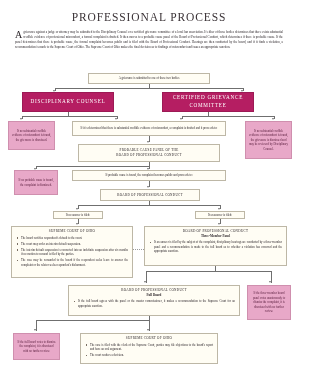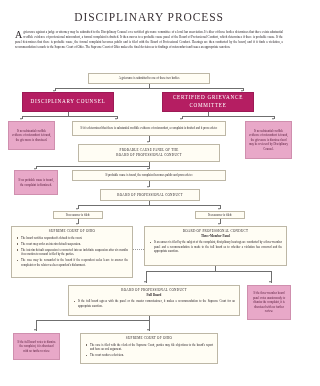--- a/index.html
+++ b/index.html
@@ -119,21 +119,21 @@
     position:absolute;
     height:0;
     border-top:.5px dotted #9a9a9a;
   }
 </style>
 </head>
 <body>
 
 <div class="page">
 
-  <div class="title">DISCIPLINARY PROCESS</div>
+  <div class="title">PROFESSIONAL PROCESS</div>
 
   <div class="intro">
     <span class="dropcap">A</span><span>grievance against a judge or attorney may be submitted to the Disciplinary Counsel or a certified grievance committee of a local bar association. If either of those bodies determines that there exists substantial credible evidence of professional misconduct, a formal complaint is drafted. It then moves to a probable cause panel of the Board of Professional Conduct, which determines if there is probable cause. If the panel determines that there is probable cause, the formal complaint becomes public and is filed with the Board of Professional Conduct. Hearings are then conducted by the board, and if it finds a violation, a recommendation is made to the Supreme Court of Ohio. The Supreme Court of Ohio makes the final decision as to findings of misconduct and issues an appropriate sanction.</span>
   </div>
 
   <div class="box cream centered" style="left:88px;top:73px;width:122px;height:11px;">
     <div class="bx-body" style="text-align:center;">A grievance is submitted to one of these two bodies</div>
   </div>
 
   <div class="ln lnv" style="left:149px;top:84px;height:4px;"></div>

